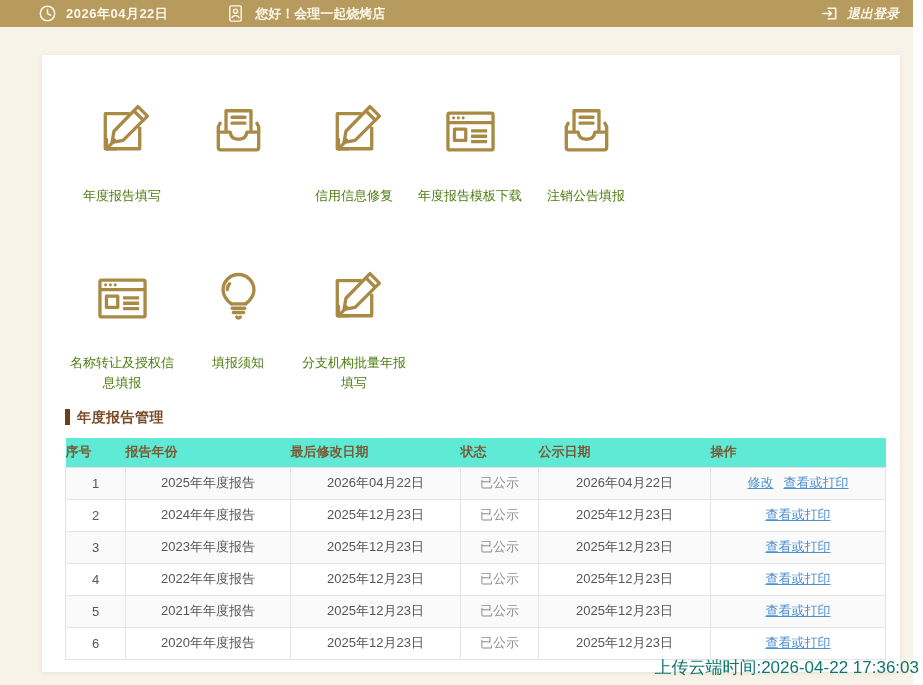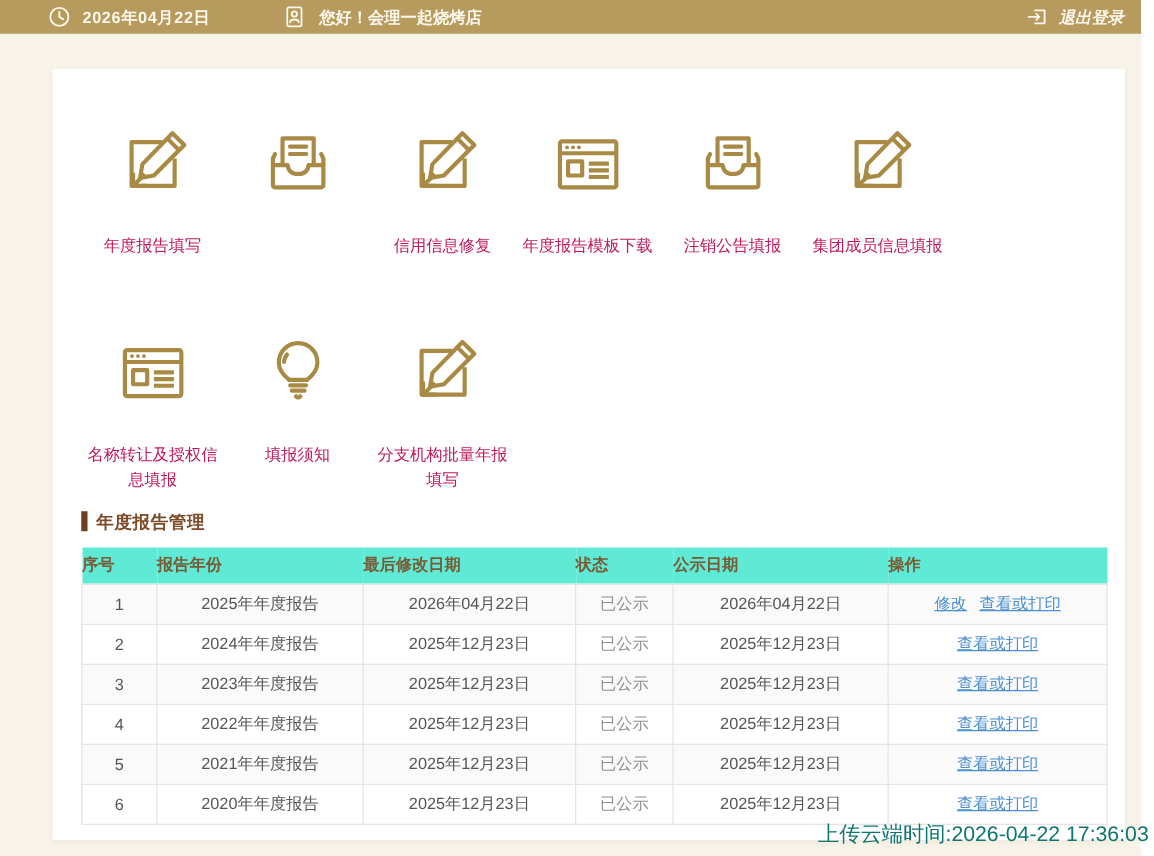--- a/index.html
+++ b/index.html
@@ -43,21 +43,21 @@
   .grid-row1 { top:48px; }
   .grid-row2 { top:215px; }
   .shortcut {
     width:116px; text-align:center; cursor:pointer;
   }
   .shortcut .big-icon {
     width:57px; height:57px; color:#a98a45; display:inline-block;
   }
   .shortcut .slabel {
     margin:22px auto 0; max-width:134px;
-    font-size:13px; line-height:20px; color:#be185d;
+    font-size:13px; line-height:20px; color:#4d7c0f;
   }
 
   
   .report-section { position:absolute; left:23px; top:354px; width:820px; }
   .section-head { display:flex; align-items:flex-start; }
   .section-bar { width:5px; height:16px; background:#6e3f1e; margin-right:7px; }
   .section-title { font-size:14px; color:#7b4a26; font-weight:bold; letter-spacing:.5px; }
 
   table.report-table {
     margin-top:11px; width:820px; border-collapse:collapse; table-layout:fixed;
@@ -196,26 +196,20 @@
           <use href="#sym-browser"></use>
         </svg>
       <div class="slabel">年度报告模板下载</div>
     </div>
     <div class="shortcut">
       <svg class="big-icon">
           <use href="#sym-inbox"></use>
         </svg>
       <div class="slabel">注销公告填报</div>
     </div>
-    <div class="shortcut">
-      <svg class="big-icon">
-          <use href="#sym-edit"></use>
-        </svg>
-      <div class="slabel">集团成员信息填报</div>
-    </div>
   </div>
 
   <div class="grid-row grid-row2">
     <div class="shortcut">
       <svg class="big-icon">
           <use href="#sym-browser"></use>
         </svg>
       <div class="slabel">名称转让及授权信息填报</div>
     </div>
     <div class="shortcut">

